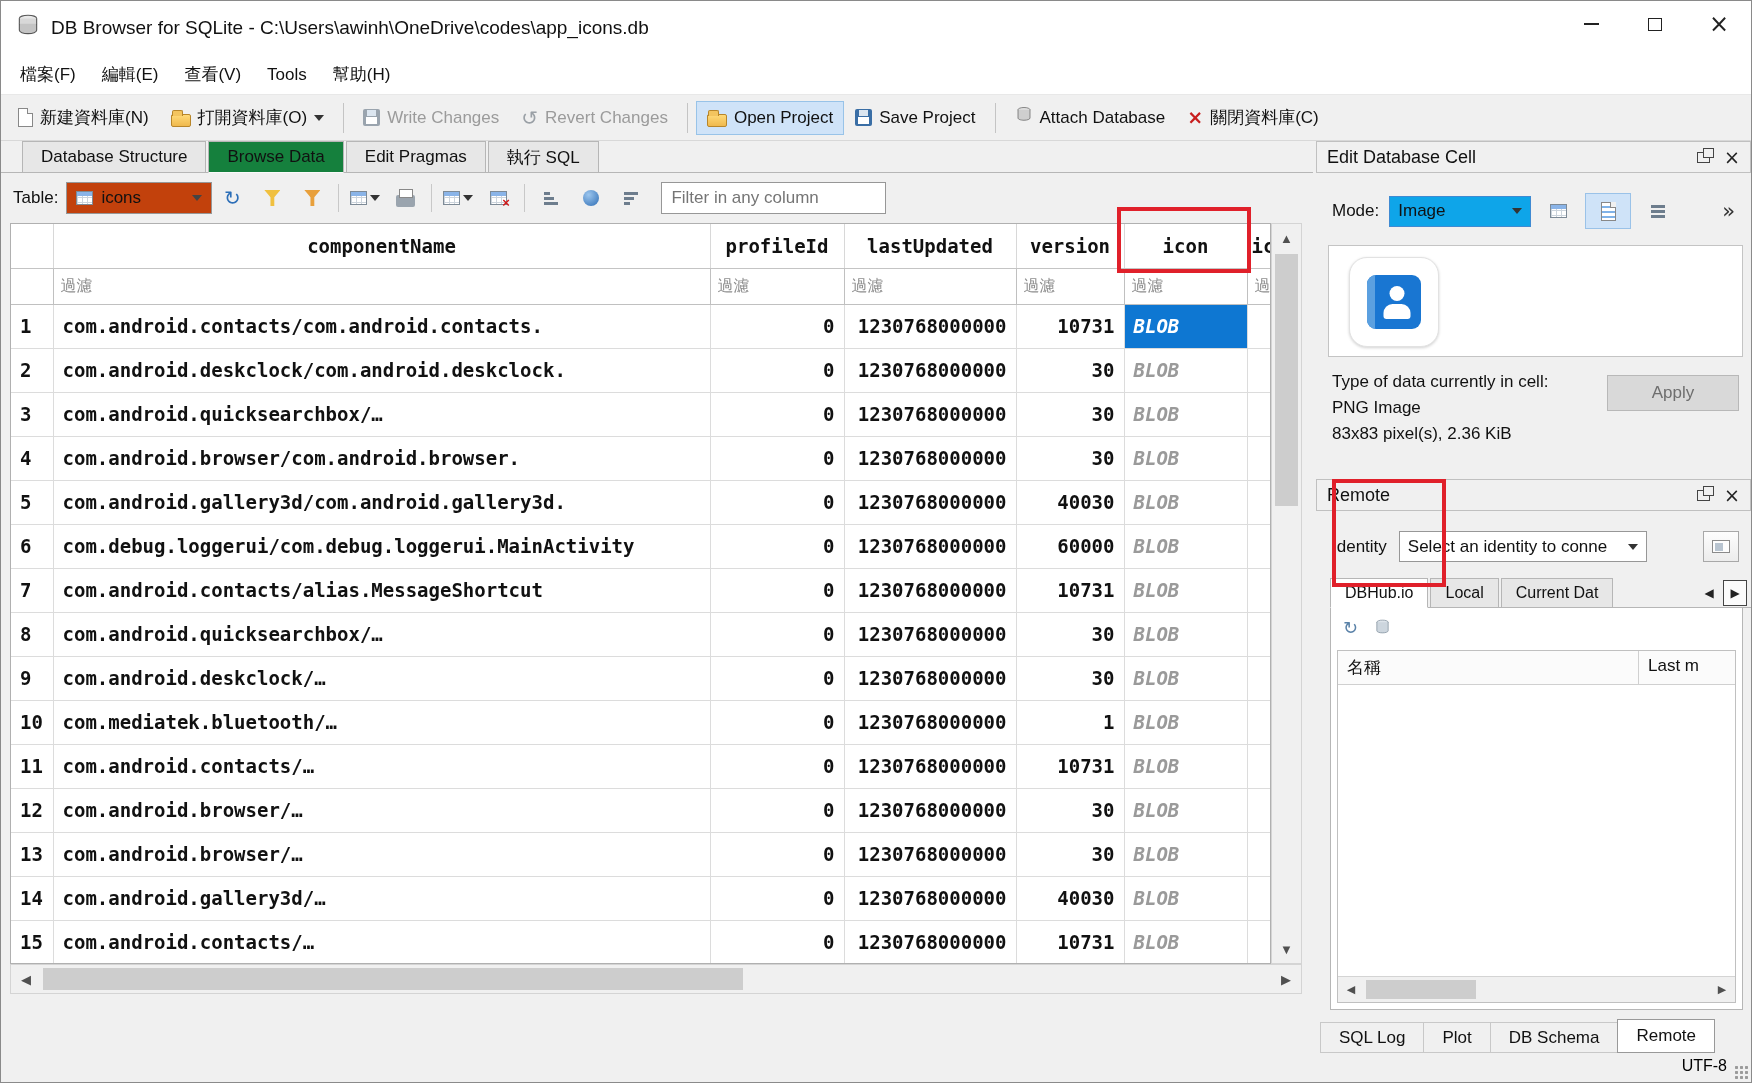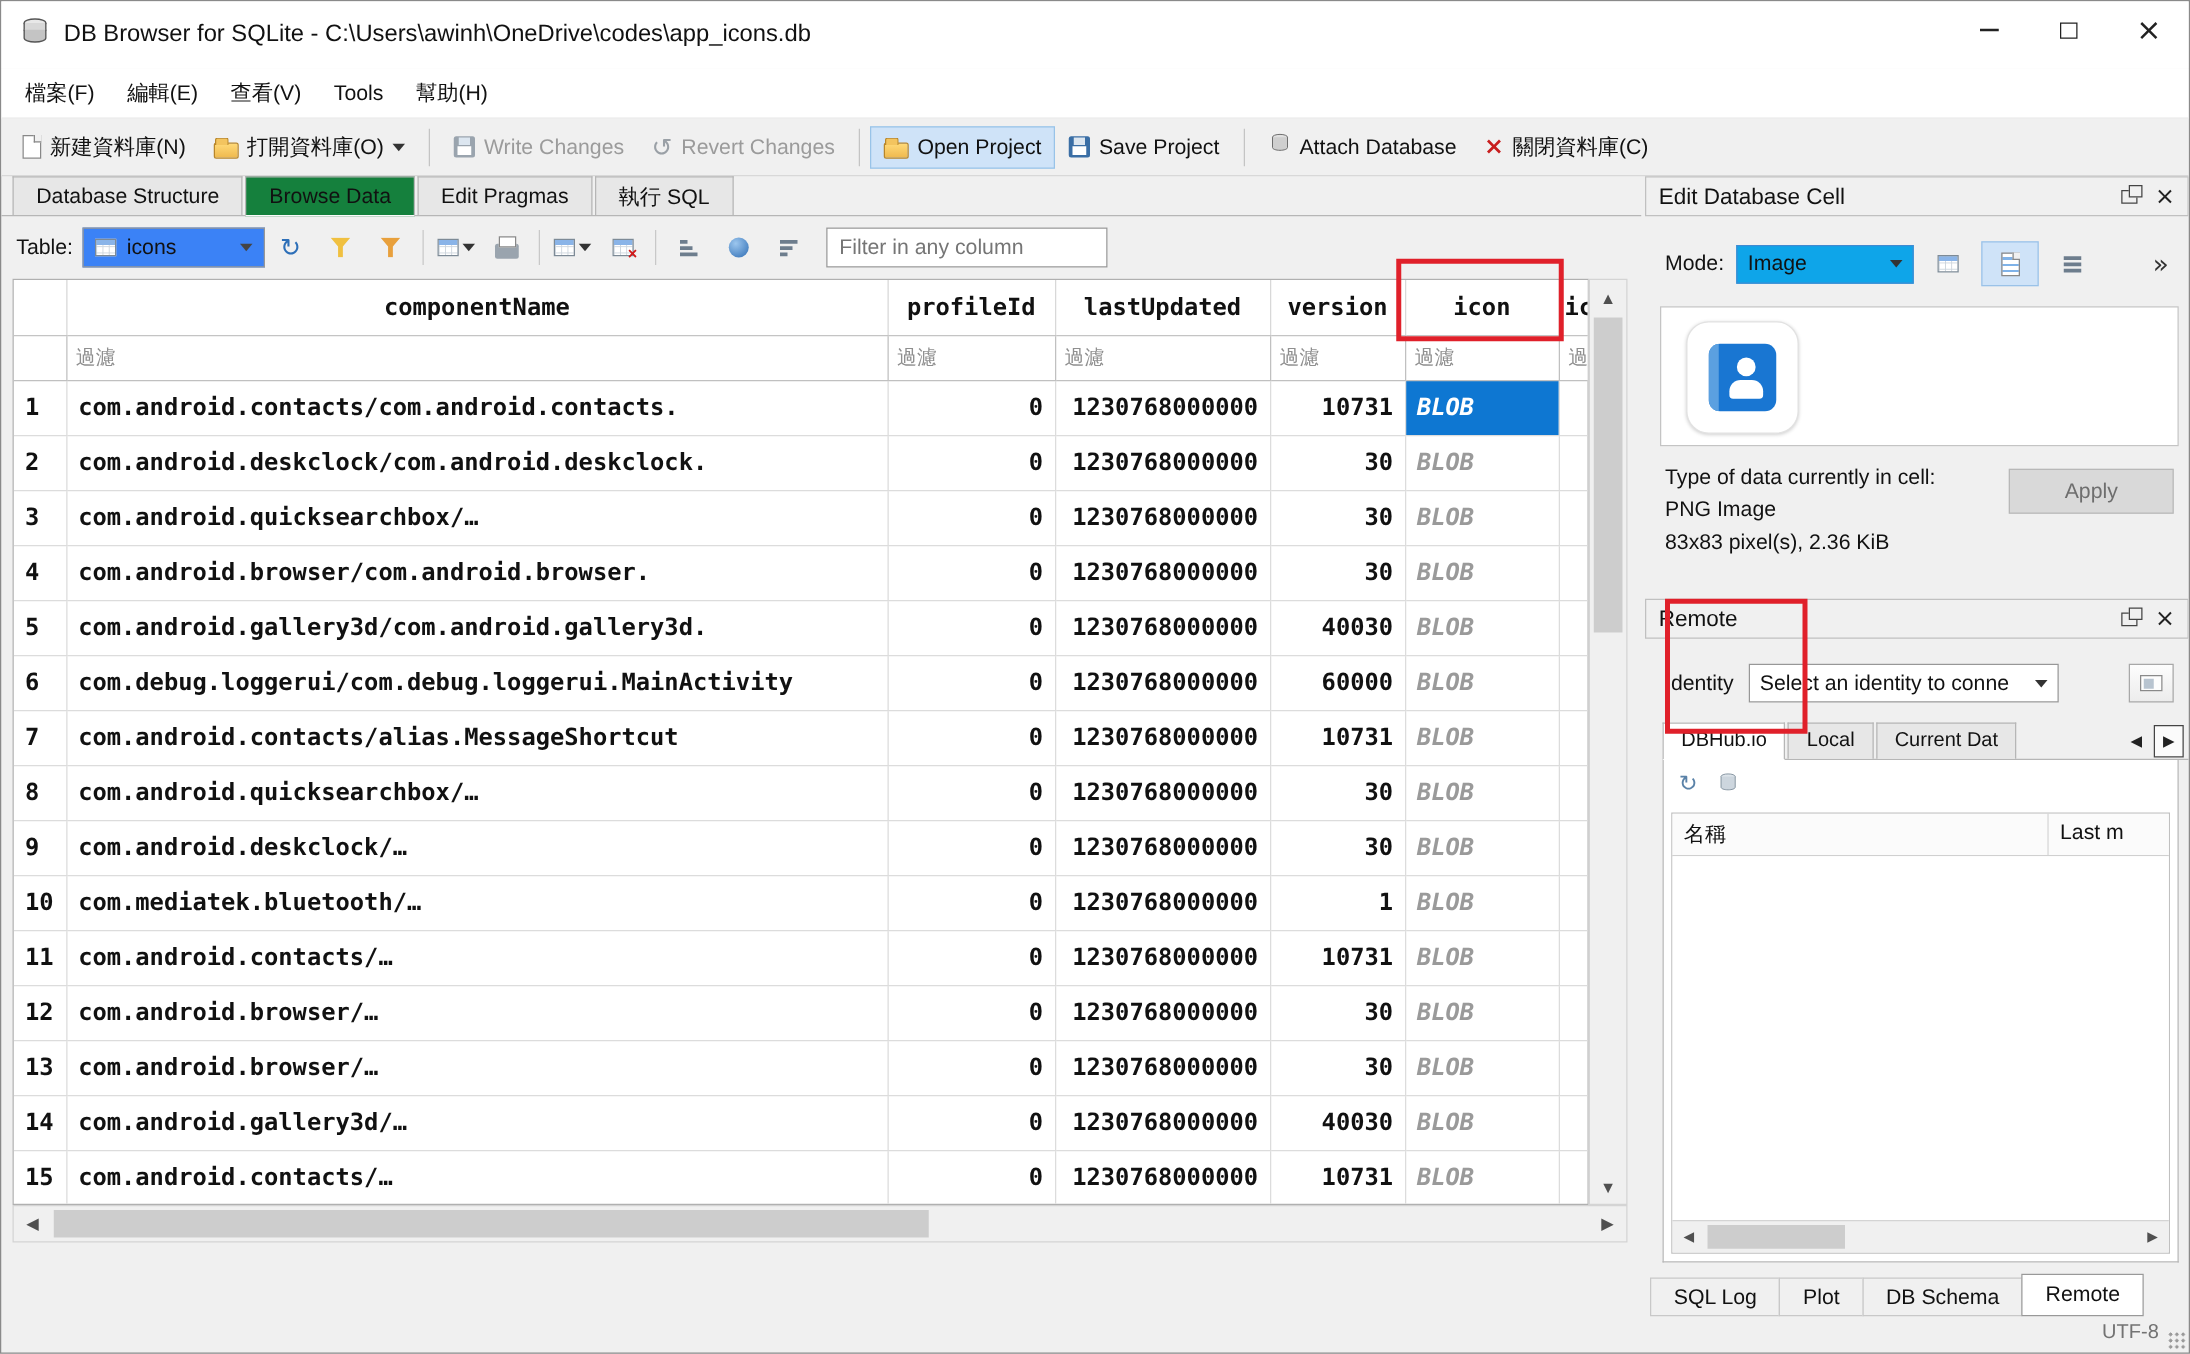--- a/index.html
+++ b/index.html
@@ -53,25 +53,25 @@
   .print-ico::before { content:""; position:absolute; top:-6px; left:3px; width:12px; height:7px; background:#fff; border:1px solid #888; }
   .globe-ico { width:16px; height:16px; border-radius:50%; background:radial-gradient(circle at 35% 30%, #9cc6ee, #2e6db4); display:inline-block; }
   .sort-ico { display:inline-flex; flex-direction:column; gap:2px; }
   .sort-ico i { display:block; height:3px; background:#6d7d8d; }
   .sort-ico .b1{width:6px;} .sort-ico .b2{width:10px;} .sort-ico .b3{width:14px;}
   .db-svg { display:inline-block; }
   .idcard-ico { width:18px; height:13px; background:#fdfdfd; border:1px solid #8a8a8a; display:inline-block;
     background-image:linear-gradient(#b8c4d0 0, #b8c4d0 0); background-size:8px 8px; background-position:2px 2px; background-repeat:no-repeat; }
   
   .left-pane { position:absolute; top:140px; left:0; width:1312px; height:943px; }
-  .doc-tabs { position:absolute; top:0; left:0; right:0; height:32px; display:flex; align-items:flex-end; padding-left:9px; border-bottom:1px solid #b6b6b6; }
+  .doc-tabs { position:absolute; top:0; left:0; right:0; height:32px; display:flex; align-items:flex-end; padding-left:21px; border-bottom:1px solid #b6b6b6; }
   .tab { padding:0 18px; font-size:17px; height:31px; display:flex; align-items:center; background:#e7e7e7; border:1px solid #b6b6b6; border-bottom:none; margin-right:2px; }
   .tab.active { background:#15803d; height:32px; margin-bottom:-1px; border-bottom:1px solid #fafafa; }
   .controls { position:absolute; top:32px; left:0; right:0; height:50px; display:flex; align-items:center; padding-left:12px; font-size:17px; }
-  .combo { display:flex; align-items:center; background:#3b82f6; border:1px solid #979797; height:32px; padding:0 9px; gap:8px; }
+  .combo { display:flex; align-items:center; background:#c2410c; border:1px solid #979797; height:32px; padding:0 9px; gap:8px; }
   .combo .caret { border-top-color:#444; }
   .mini-btn { min-width:40px; height:36px; display:flex; align-items:center; justify-content:center; gap:3px; }
   .mini-sep { width:1px; height:28px; background:#c8c8c8; margin:0 6px; }
   .filter-input { width:225px; height:32px; border:1px solid #979797; font-size:17px; padding:0 9px; font-family:"Liberation Sans",sans-serif; margin-left:10px; }
   
   .grid-wrap { position:absolute; top:82px; left:9px; width:1261px; height:741px; background:#fff; border:1px solid #b0b0b0; overflow:hidden; }
   table.grid { border-collapse:collapse; table-layout:fixed; width:1260px; font-family:"DejaVu Sans Mono","Liberation Mono",monospace; }
   table.grid th { height:44px; font-size:19px; font-weight:bold; background:#fff; border-right:1px solid #d8d8d8; border-bottom:1px solid #c4c4c4; text-align:center; overflow:hidden; white-space:nowrap; }
   td.filter { height:36px; background:#fff; border:1px solid #c0c0c0; color:#8f8f8f; font-size:16px; padding-left:7px; font-family:"Liberation Sans","DejaVu Sans",sans-serif; overflow:hidden; white-space:nowrap; }
   td.filter.empty { border-left:none; }
@@ -142,21 +142,21 @@
   .rth.mod { width:96px; border-right:none; }
   .rt-body { flex:1; background:#fff; }
   .rscroll { height:26px; background:#f0f0f0; border-top:1px solid #d4d4d4; display:flex; align-items:center; }
   .rs-arrow { width:26px; height:100%; display:flex; align-items:center; justify-content:center; color:#505050; font-size:11px; flex:0 0 auto; }
   .rs-track { flex:1; height:100%; position:relative; }
   .rs-thumb { position:absolute; left:2px; top:3px; height:19px; width:110px; background:#cdcdcd; }
   
   .bottom-tabs { position:absolute; top:878px; left:2px; right:2px; height:34px; display:flex; align-items:flex-end; padding-left:4px; }
   .btab { padding:0 18px; height:31px; display:flex; align-items:center; font-size:17px; background:#f0f0f0; border:1px solid #c8c8c8; margin-right:-1px; }
   .btab.active { background:#fff; border-color:#999; height:34px; }
-  .statusrow { position:absolute; top:916px; right:26px; font-size:16px; color:#737373; }
+  .statusrow { position:absolute; top:916px; right:26px; font-size:16px; color:#000000; }
   .grip { position:absolute; right:2px; bottom:2px; width:15px; height:15px;
     background-image:radial-gradient(#9a9a9a 1.4px, rgba(0,0,0,0) 1.5px); background-size:5px 5px; }
   
   .annotation { position:absolute; border:4px solid #e0202a; pointer-events:none; }
   .ann-icon-col { left:1116px; top:206px; width:134px; height:66px; }
   .ann-preview { left:1331px; top:478px; width:114px; height:108px; }
 </style>
 </head>
 <body>
 

